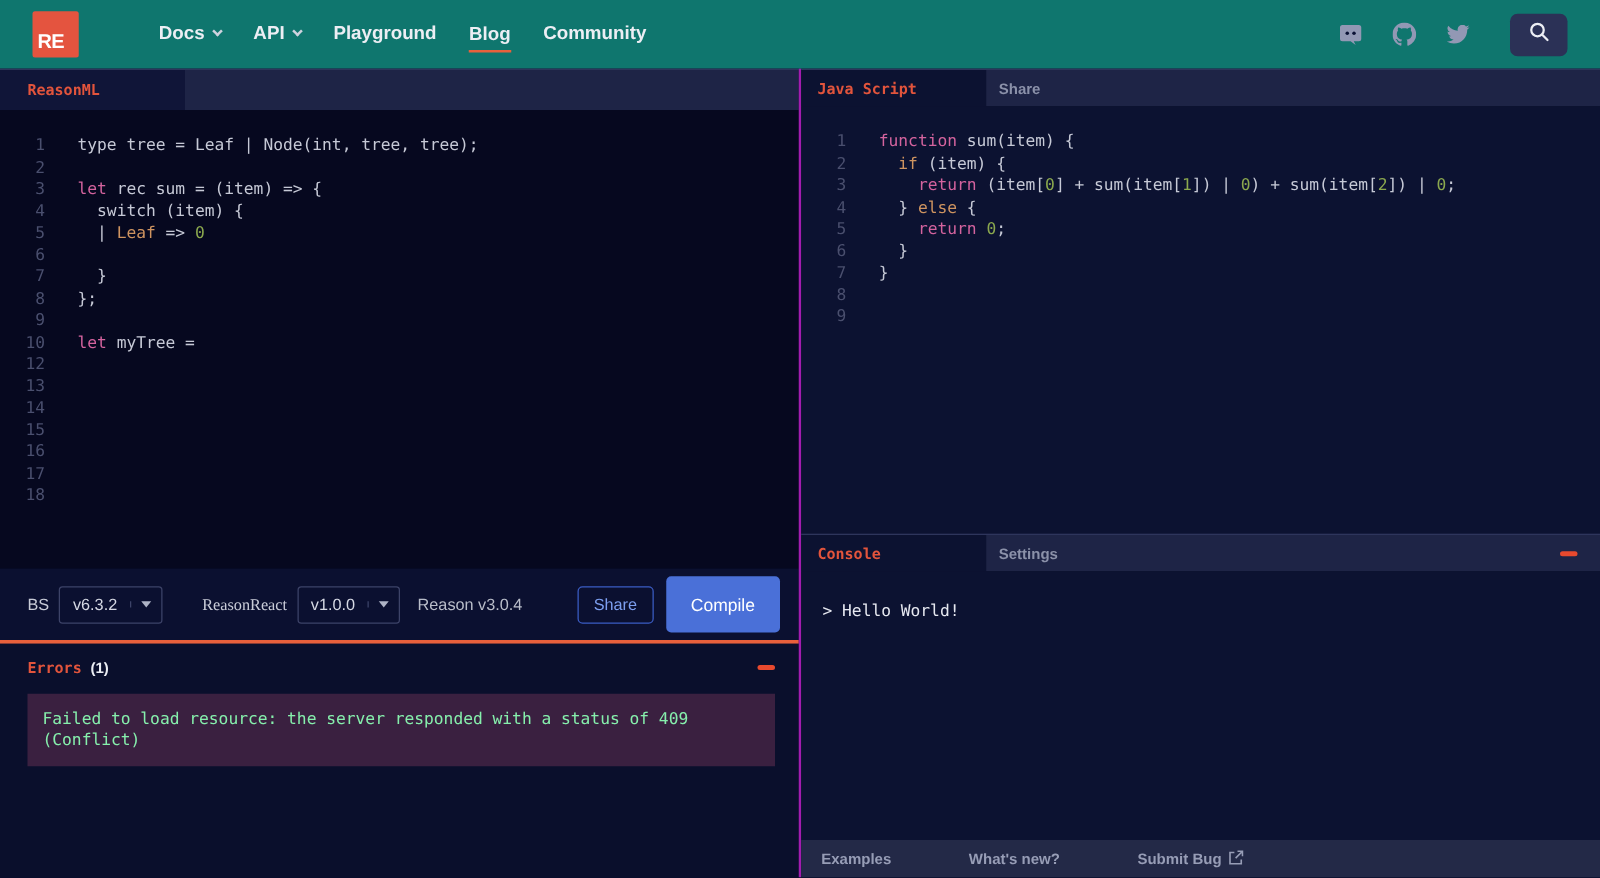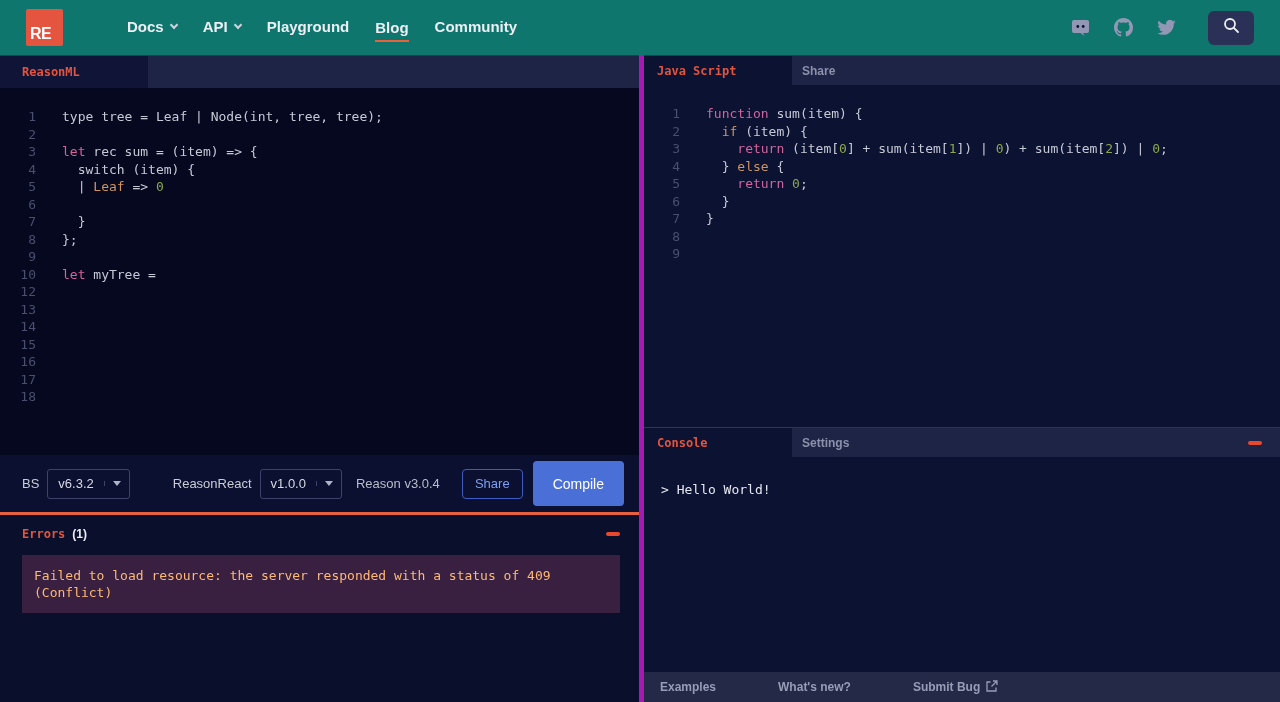--- a/index.html
+++ b/index.html
@@ -17,21 +17,21 @@
   .chev { width:6px; height:6px; border-left:2px solid #ced2de; border-bottom:2px solid #ced2de;
           transform:rotate(-45deg); margin-top:-4px; }
   .nav-right { margin-left:auto; display:flex; align-items:center; gap:24px; }
   .nav-ico svg { display:block; }
   .search-btn { width:46px; height:34px; background:#2b3156; border-radius:6px;
                 display:flex; align-items:center; justify-content:center; margin-left:8px; }
 
   
   .main { display:flex; height:647px; }
   .col-left  { width:639px; display:flex; flex-direction:column; }
-  .col-right { width:641px; border-left:5px solid #a21caf; display:flex; flex-direction:column; }
+  .col-right { width:641px; border-left:2px solid #a21caf; display:flex; flex-direction:column; }
 
   
   .tabbar { background:#1e2446; display:flex; align-items:stretch; border-top:1px solid #2e355c; }
   .tabbar.l { height:33px; } .tabbar.r { height:30px; }
   .tab-active { width:148px; color:#e2543c; font-family:"DejaVu Sans Mono", monospace;
                 font-size:12px; font-weight:bold; display:flex; align-items:center; }
   .tab-active.lpad { padding-left:22px; background:#101538; }
   .tab-active.rpad { padding-left:13px; background:#0c1231; }
   .tab-inactive { color:#8b91a9; font-size:12px; font-weight:bold; display:flex; align-items:center; padding-left:10px; }
 
@@ -48,37 +48,37 @@
 
   
   .toolbar { height:57px; background:#0b1030; display:flex; align-items:center;
              padding:0 15px 0 22px; }
   .tb-label { color:#c9ccd8; font-size:13px; }
   .sel { display:flex; align-items:center; height:30px; border:1px solid #3d4368; border-radius:3px; margin-left:8px; }
   .sel-val { padding:0 10px; display:flex; align-items:center; color:#d6d9e4; font-size:13px; }
   .sel-arrow { width:25px; border-left:1px solid #3d4368; display:flex; align-items:center; justify-content:center; }
   .tri { width:0; height:0; border-left:4px solid transparent; border-right:4px solid transparent;
          border-top:5px solid #aeb3c6; }
-  .rr-label { margin-left:43px; }
+  .rr-label { margin-left:32px;font-family:Liberation Serif, serif; }
   .rv-label { margin-left:14px; color:#b9bdc9; font-size:13px; }
   .share-btn { margin-left:auto; height:30px; padding:0 12px; background:transparent;
                border:1px solid #3b5cc4; border-radius:4px; color:#7d9ff0; font-size:13px;
                font-family:"Liberation Sans", sans-serif; }
   .compile-btn { margin-left:10px; height:45px; padding:0 20px; background:#4a70d8; border:none;
                  border-radius:4px; color:#fff; font-size:14px; font-family:"Liberation Sans", sans-serif; }
 
   .orange-divider { height:3px; background:#e8603c; }
 
   
   .errors-area { height:187px; background:#0a0f2c; }
   .errors-header { height:38px; display:flex; align-items:center; padding:0 19px 0 22px; }
   .errors-title { color:#e2543c; font-family:"DejaVu Sans Mono", monospace; font-size:12px; font-weight:bold; }
   .errors-count { color:#eceef4; font-size:12px; font-weight:bold; margin-left:7px; }
   .minus { margin-left:auto; width:14px; height:4px; background:#e8492e; border-radius:2px; }
-  .error-box { margin:2px 19px 0 22px; background:#3a2040; color:#fdba74; padding:12px 12px;
+  .error-box { margin:2px 19px 0 22px; background:#3a2040; color:#86efac; padding:12px 12px;
                font-family:"DejaVu Sans Mono", monospace; font-size:13px; line-height:17px; }
 
   
   .console-bar { height:30px; background:#1e2446; display:flex; align-items:stretch; border-top:1px solid #2e355c; }
   .console-minus { margin-left:auto; align-self:center; margin-right:18px; width:14px; height:4px;
                    background:#e8492e; border-radius:2px; }
   .console-body { height:215px; background:#0c1231; color:#e6e8f0;
                   font-family:"DejaVu Sans Mono", monospace; font-size:13px; padding:25px 0 0 17px; }
 
   

